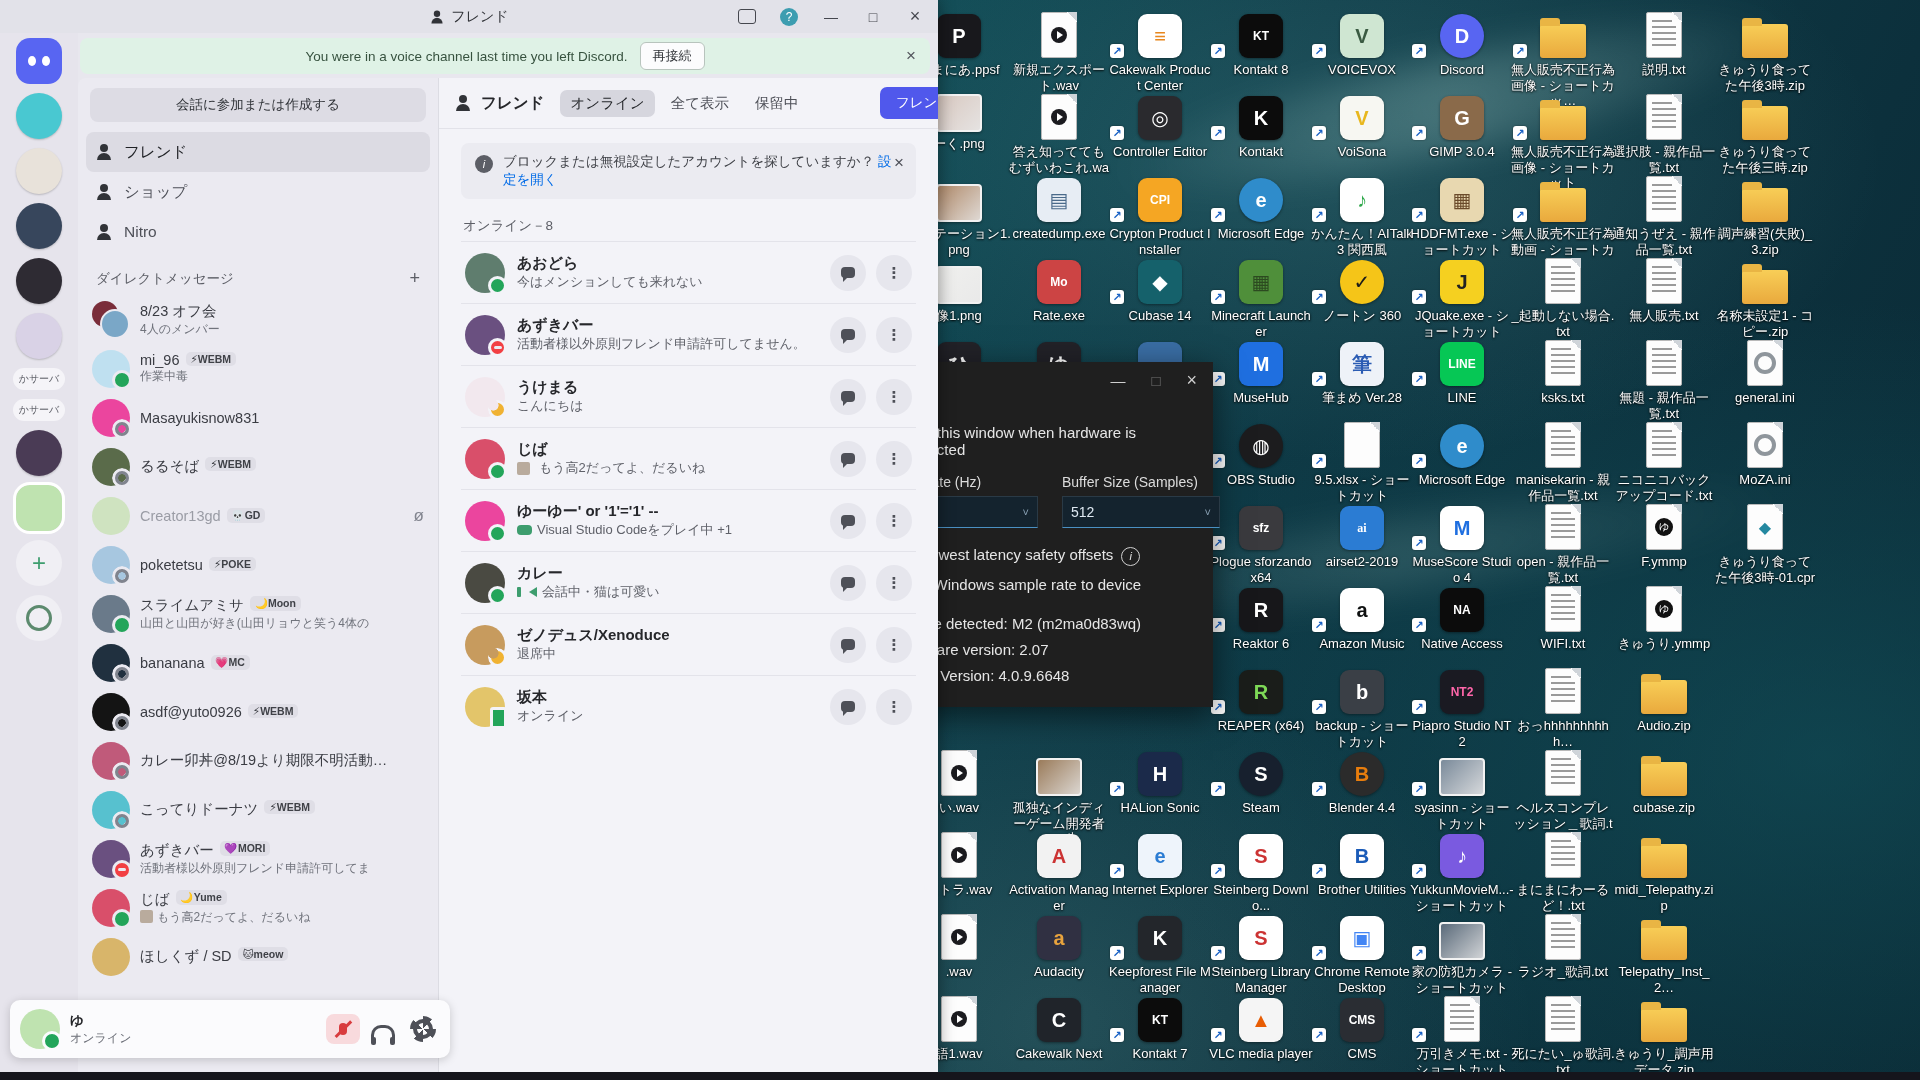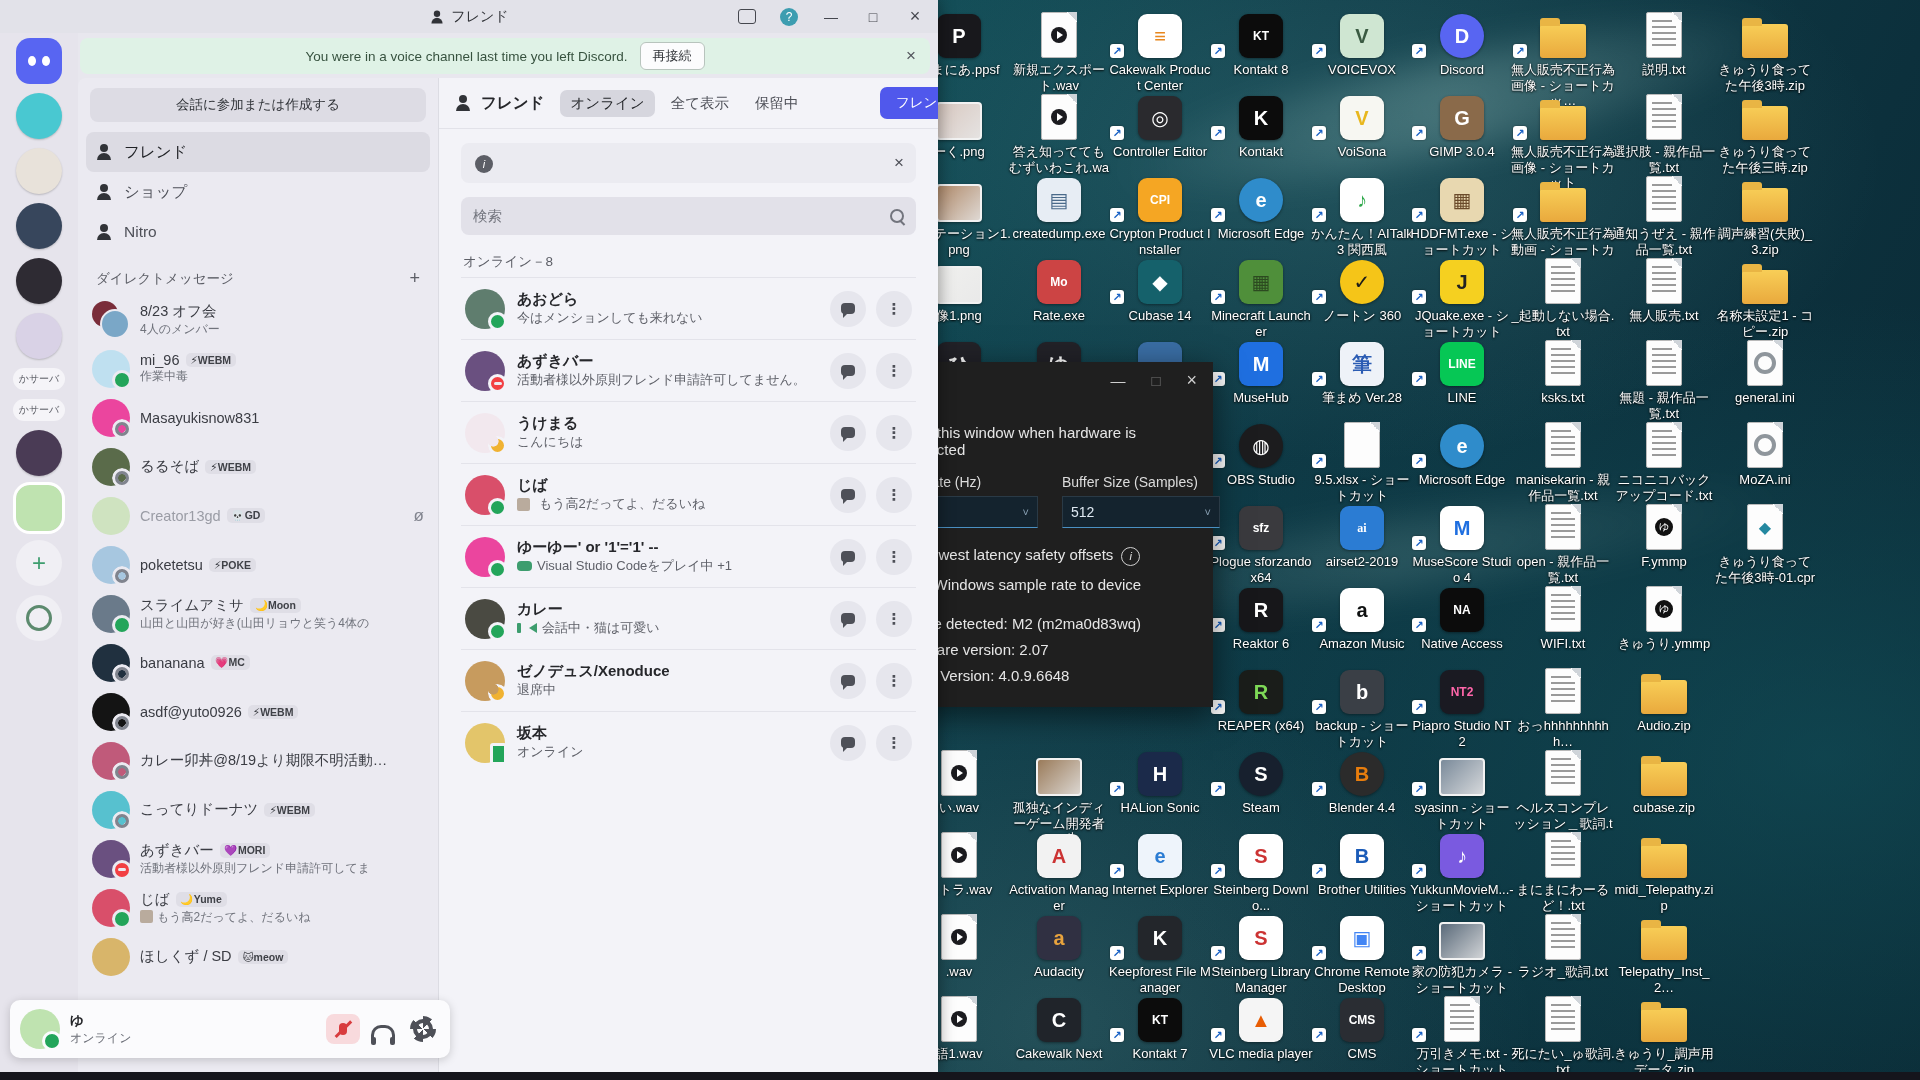--- a/index.html
+++ b/index.html
@@ -72,21 +72,21 @@
   #cols{flex:1;display:flex;min-height:0;}
   
   #sidebar{width:360px;background:#ebeaf1;border-radius:8px 0 0 0;display:flex;flex-direction:column;min-height:0;flex:0 0 auto;}
   .joinbtn{margin:10px 12px 6px;height:34px;background:#dddce4;border-radius:8px;display:flex;align-items:center;justify-content:center;font-size:13.5px;color:#303338;flex:0 0 auto;}
   .nav{padding:4px 8px 0;flex:0 0 auto;}
   .nav-item{height:40px;border-radius:8px;display:flex;align-items:center;gap:12px;padding:0 10px;font-size:15.5px;color:#4e5058;}
   .nav-item.sel{background:#dcdbe3;color:#1f2125;}
   .dmhead{display:flex;align-items:center;justify-content:space-between;padding:16px 18px 6px;color:#5c5e66;font-size:13.5px;flex:0 0 auto;}
   #dmlist{flex:1;overflow:hidden;padding:0 8px;}
   .dm{display:flex;align-items:center;gap:10px;height:49px;padding:0 6px;border-radius:8px;position:relative;}
-  .dm .nm{font-size:14.5px;color:#3a3c43;display:flex;align-items:center;gap:6px;min-width:0;white-space:nowrap;}
+  .dm .nm{font-size:14.5px;color:#3a3c43;display:flex;align-items:flex-start;gap:6px;min-width:0;white-space:nowrap;}
   .dm .sub{font-size:12px;color:#70737c;white-space:nowrap;overflow:hidden;max-width:230px;}
   .dm.faded .nm{color:#9a9ca5;}
   .badge{display:inline-flex;align-items:center;gap:3px;background:#dfdee6;border-radius:5px;padding:1px 5px;font-size:10.5px;font-weight:bold;color:#3f4147;}
   .av{width:38px;height:38px;border-radius:50%;position:relative;flex:0 0 auto;}
   .av .st{position:absolute;right:-2px;bottom:-2px;width:14px;height:14px;border-radius:50%;border:3px solid #ebeaf1;box-sizing:content-box;}
   .st-online{background:#23a55a;}
   .st-dnd{background:#f23f43;position:relative;}
   .st-dnd:before{content:"";position:absolute;left:3px;top:5.5px;width:8px;height:3px;background:#ebeaf1;border-radius:2px;}
   .st-idle{background:radial-gradient(circle at 30% 30%, transparent 6px,#f0b232 6px);background-color:#f0b232;
     -webkit-mask:radial-gradient(circle at 28% 28%,transparent 5px,#000 5.5px);mask:radial-gradient(circle at 28% 28%,transparent 5px,#000 5.5px);}
@@ -155,21 +155,21 @@
   <div class="streak" style="left:1000px;top:520px;width:800px;height:70px;transform:rotate(-8deg);opacity:.15;"></div>
   <div id="icons">
       <div class="dicon" style="left: 907px; top: 8px;">
         <div class="ic">
           <div class="app" style="background: rgb(24, 24, 28);">
             <span style="color: rgb(255, 255, 255); font-size: 20px;">P</span>
           </div>
         </div>
         <div class="dlabel">ーまにあ.ppsf</div>
       </div>
-      <div class="dicon" style="left: 907px; top: 90px;">
+      <div class="dicon" style="left: 907px; top: 82px;">
         <div class="ic">
           <div class="imgth" style="background: linear-gradient(135deg, rgb(216, 200, 192) 0%, rgb(232, 232, 232) 120%);"></div>
         </div>
         <div class="dlabel">ーく.png</div>
       </div>
       <div class="dicon" style="left: 907px; top: 172px;">
         <div class="ic">
           <div class="imgth" style="background: linear-gradient(135deg, rgb(176, 138, 106) 0%, rgb(232, 232, 232) 120%);"></div>
         </div>
         <div class="dlabel">ゼンテーション1.png</div>
@@ -1240,25 +1240,25 @@
             <div id="tabrow" style="display:flex;gap:6px;">
                 <span class="tabpill sel">オンライン</span>
                 <span class="tabpill">全て表示</span>
                 <span class="tabpill">保留中</span>
               </div>
             <span class="addfriend">フレンドに追加</span>
           </div>
           <div id="mainscroll">
             <div class="notice">
               <span class="ni">i</span>
+              <span style="max-width:420px;">
+                <span>ブロックまたは無視設定したアカウントを探していますか？</span>
+                <a href="#">設定を開く</a>
+              </span>
               <span class="nx">×</span>
-            </div>
-            <div class="search">
-              <span>検索</span>
-              <span class="mag"></span>
             </div>
             <div class="onlabel">オンライン－8</div>
             <div id="friendlist">
                 <div class="frow">
                   <span class="fav" style="background: rgb(95, 125, 110);">
                     <span class="st st-online" style="border-color: rgb(243, 243, 248);"></span>
                   </span>
                   <span style="min-width: 0px;">
                     <div class="fnm">あおどら</div>
                     <div class="fsub">今はメンションしても来れない</div>

